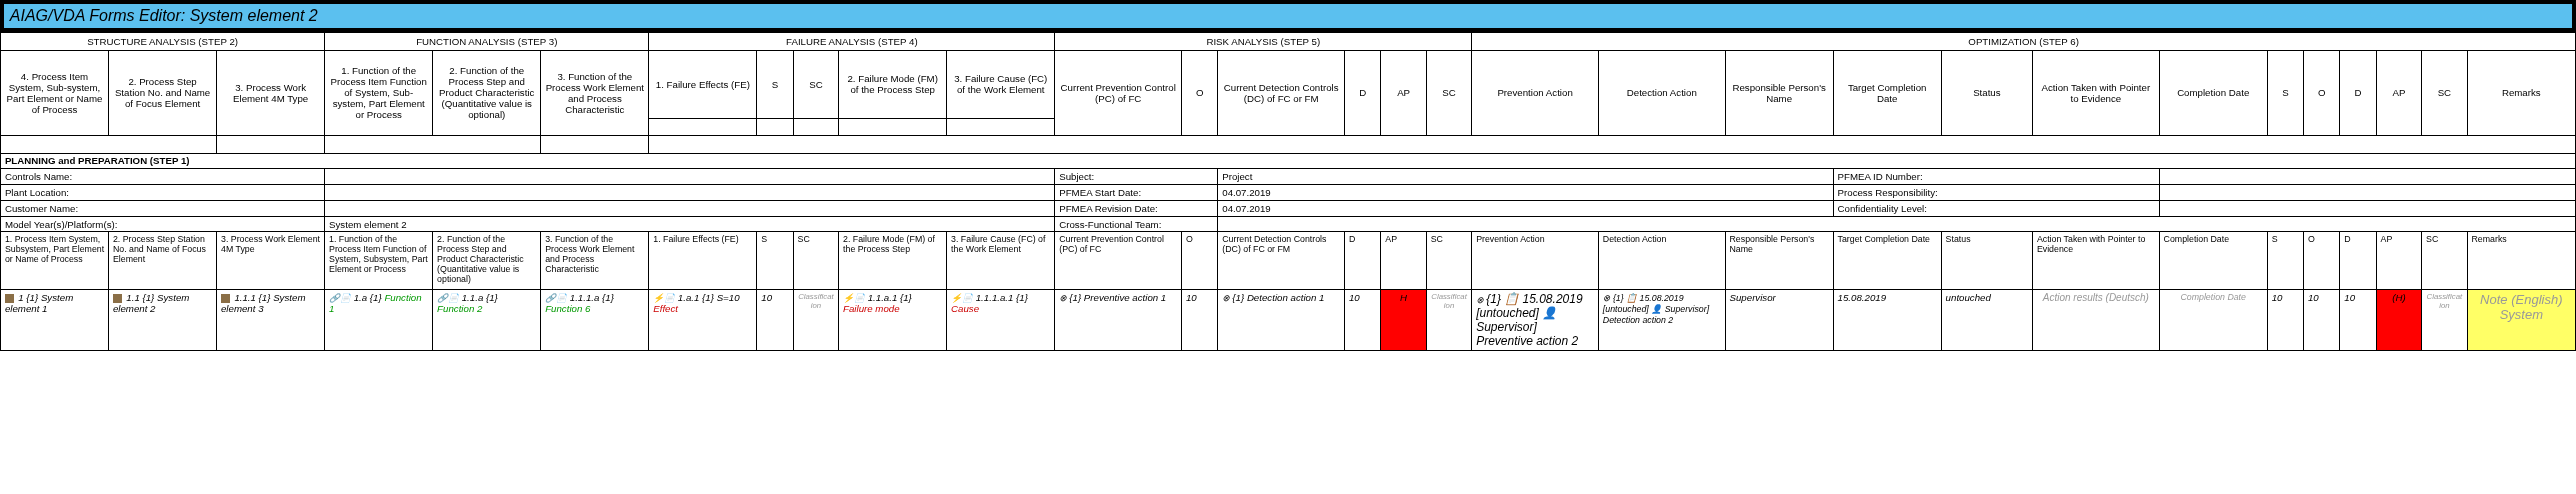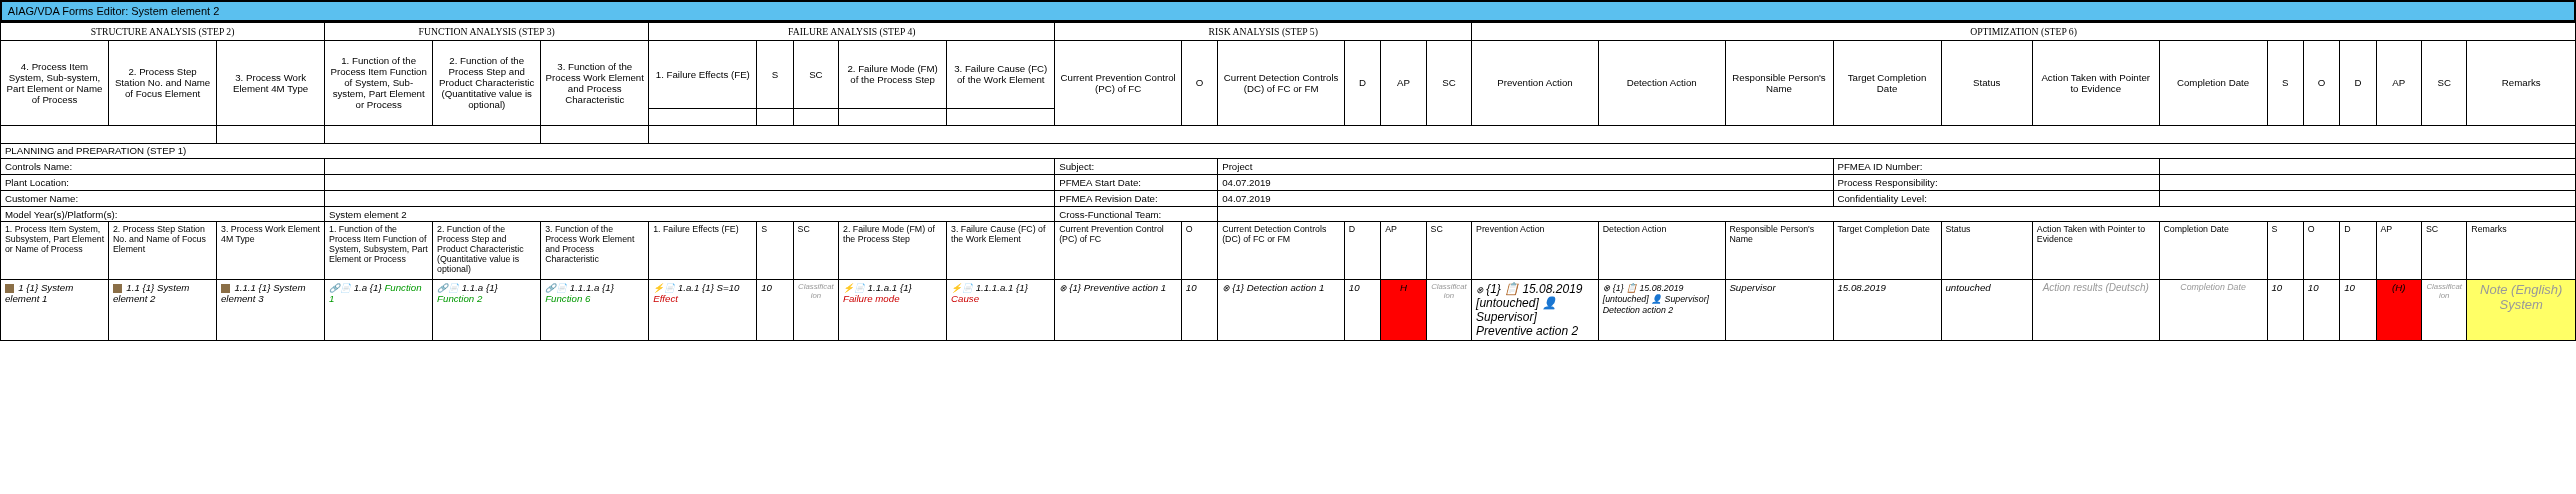--- a/index.html
+++ b/index.html
@@ -1,33 +1,34 @@
 <!DOCTYPE html>
 <html><head>
   <meta charset="utf-8">
   <style>
     * { box-sizing: border-box; margin: 0; padding: 0; }
     body { font-family: Arial, sans-serif; font-size: 9.7px; background: #fff; }
     
     .title-bar {
       background: #5bc0ef;
       padding: 2.9px 5.8px;
-      font-size: 11px;
-      border: 2px solid #000000;
+      font-size: 16px;
+      border: 4px solid #000000;
+      font-style: italic;
     }
     
     table { border-collapse: collapse; width: 100%; table-layout: fixed; }
     td, th { border: 1px solid #000; padding: 1.9px 3.9px; vertical-align: top; font-size: 9.7px; font-weight: normal; text-align: left; word-wrap: break-word; }
     th { text-align: center; vertical-align: middle; background: #fff; }
     
-    .step-header { text-align: center; font-weight: normal; padding: 2.9px; font-family: Liberation Serif, serif; }
+    .step-header { text-align: center; font-weight: normal; padding: 2.9px; }
     .sub-header { text-align: center; vertical-align: middle; height: 68px; }
     .thin-row td { height: 17.5px; }
     
-    .planning-row { font-weight: normal; }
+    .planning-row { font-weight: bold; }
     
     .icon-box { display: inline-block; width: 8.8px; height: 8.8px; vertical-align: middle; margin-right: 1.9px; }
     .icon-brown { background: #8b6f47; }
     
     .txt-green { color: #009900; }
     .txt-red { color: #cc0000; }
     .txt-gray { color: #999; text-align: center; }
     
     .cell-red { background: #ff0000; }
     .cell-yellow { background: #ffff66; }

